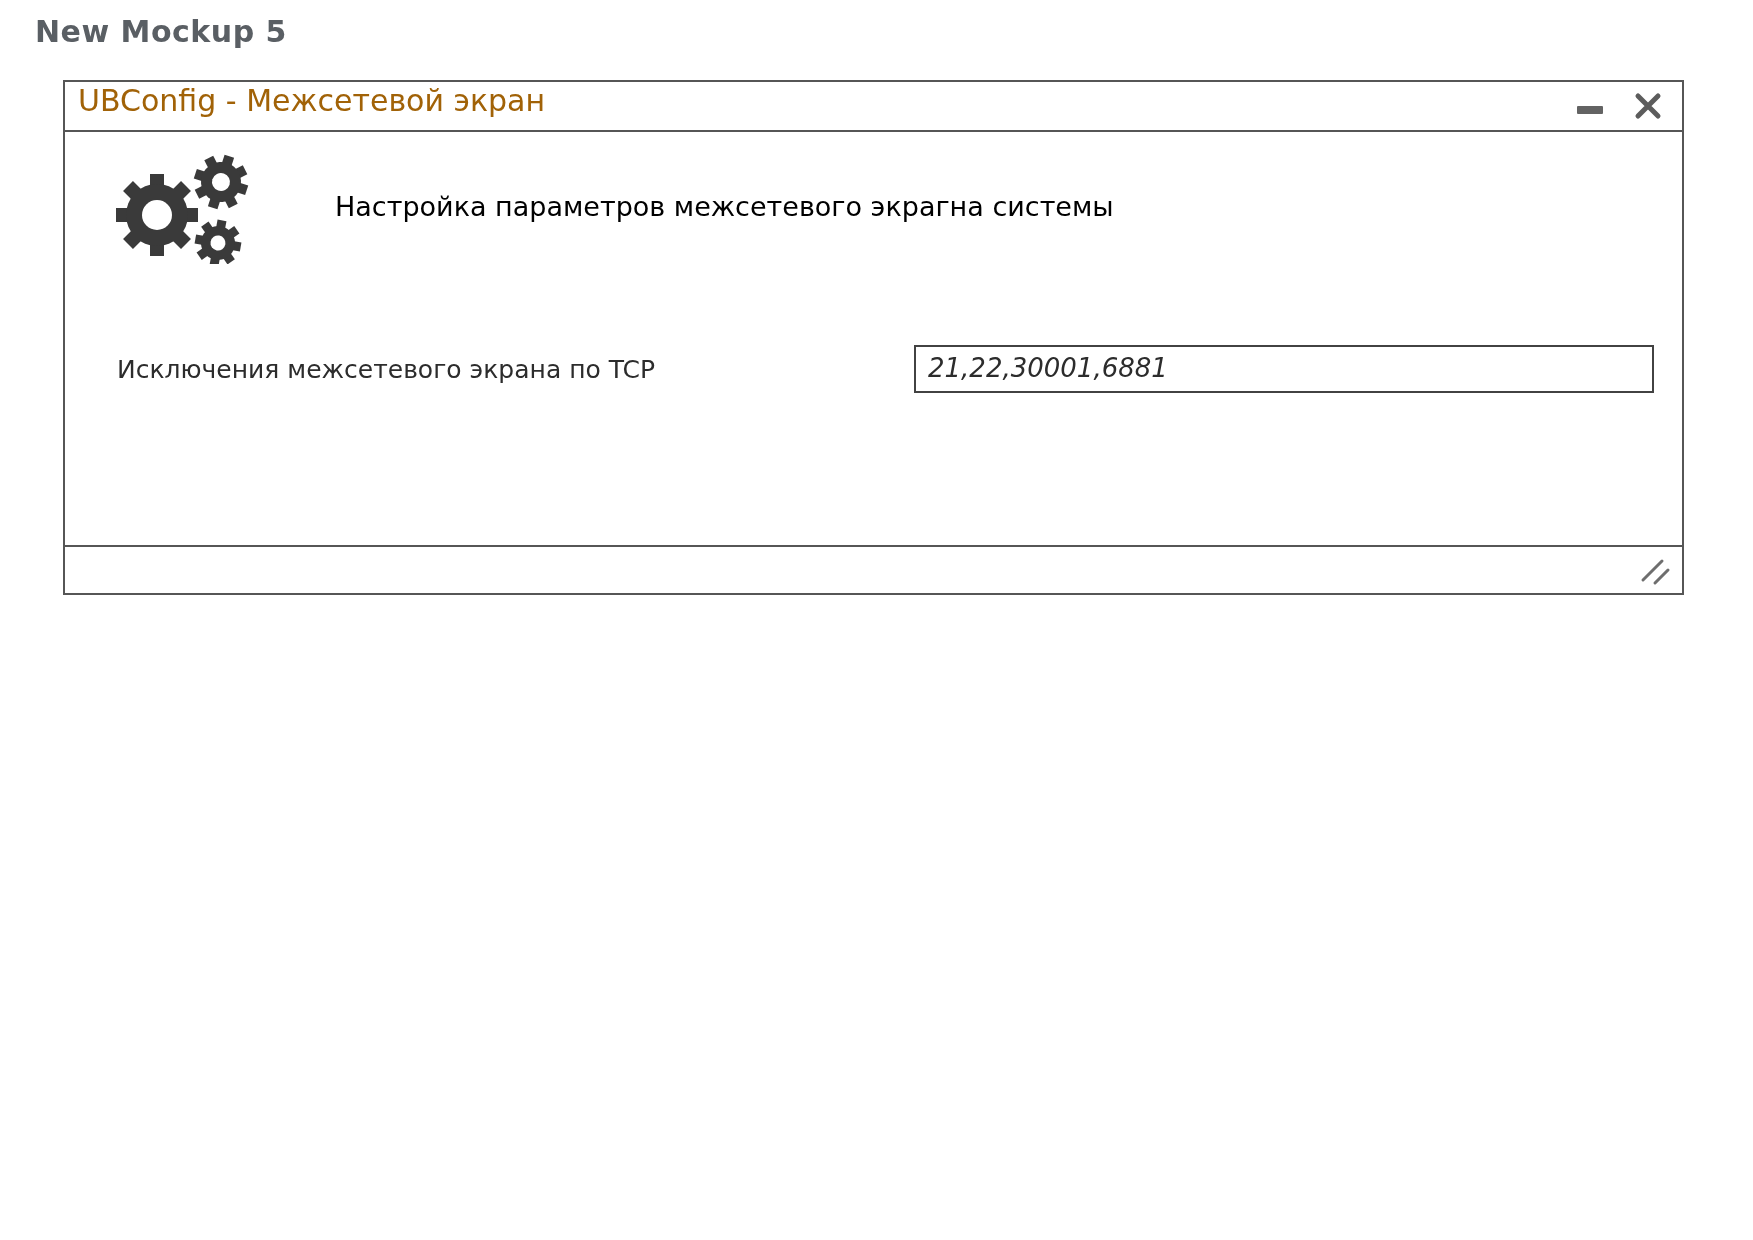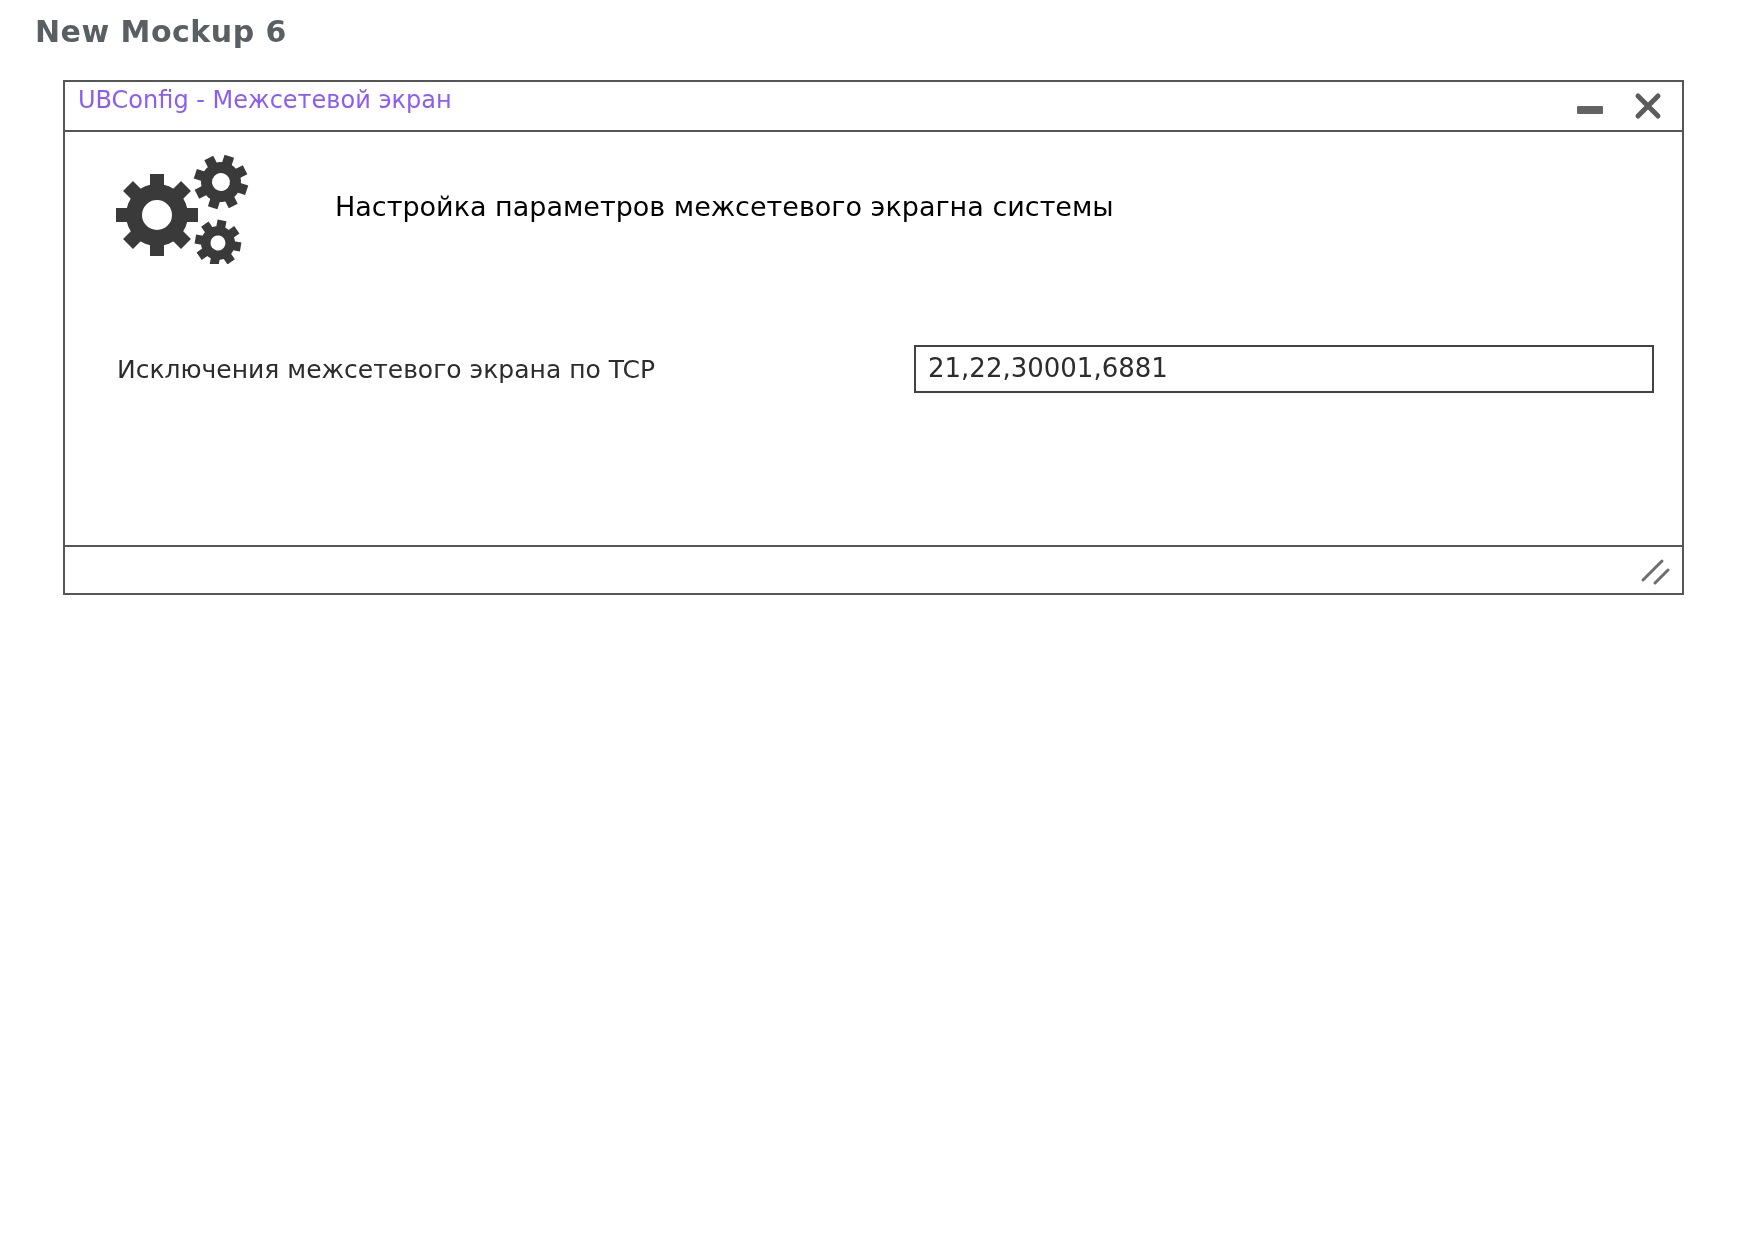--- a/index.html
+++ b/index.html
@@ -39,22 +39,22 @@
     border-bottom: 2px solid #565656;
     box-sizing: border-box;
   }
   .titlebar-text {
     position: absolute;
     left: 13px;
     top: 0;
     height: 36px;
     display: flex;
     align-items: center;
-    font-size: 24px;
-    color: #8b5cf6;
+    font-size: 30px;
+    color: #a16207;
     white-space: nowrap;
   }
   .win-controls {
     position: absolute;
     right: 18px;
     top: 0;
     height: 48px;
     display: flex;
     align-items: center;
     gap: 26px;
@@ -118,20 +118,21 @@
     height: 48px;
     border: 2px solid #424242;
     border-radius: 0;
     box-sizing: border-box;
     font-family: "DejaVu Sans", "Liberation Sans", sans-serif;
     font-size: 26px;
     color: #2c2c2c;
     padding: 0 0 2px 12px;
     background: #ffffff;
     outline: none;
+    font-style: italic;
   }
   .row-1 { top: 263px; }
   .row-2 { top: 330px; }
   .row-3 { top: 391px; }
   .statusbar {
     position: absolute;
     left: 0;
     bottom: 0;
     width: 100%;
     height: 48px;
@@ -143,21 +144,21 @@
     right: 8px;
     bottom: 6px;
     width: 34px;
     height: 32px;
     cursor: nwse-resize;
   }
 </style>
 </head>
 <body>
 
-<div class="page-title">New Mockup 6</div>
+<div class="page-title">New Mockup 5</div>
 
 <div class="mock-window">
 
   <div class="titlebar">
     <div class="titlebar-text">UBConfig - Межсетевой экран</div>
     <div class="win-controls">
       <button class="btn-min">
         <span class="min-dash"></span>
       </button>
       <button class="btn-close">

